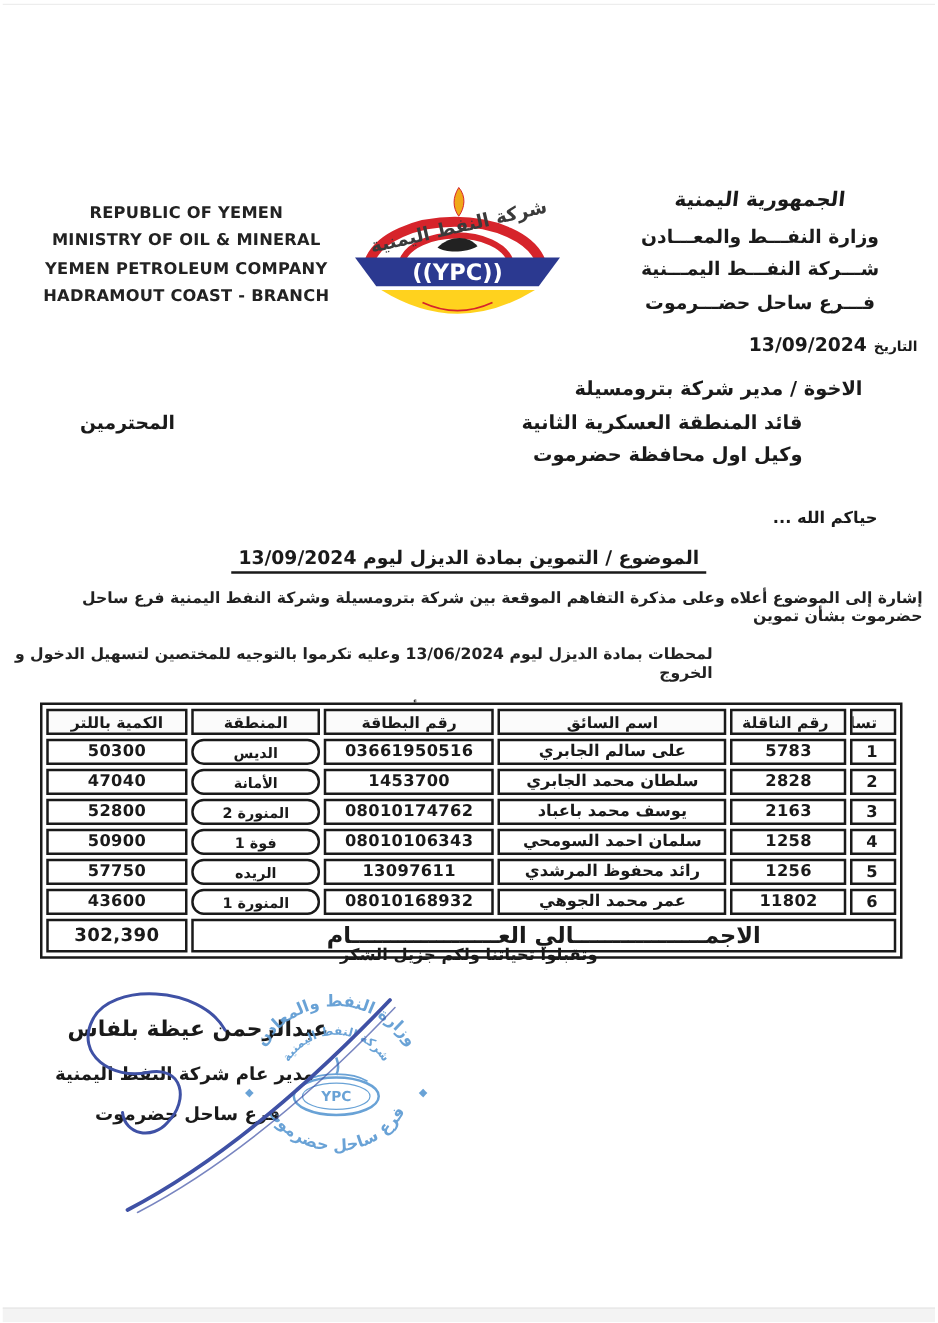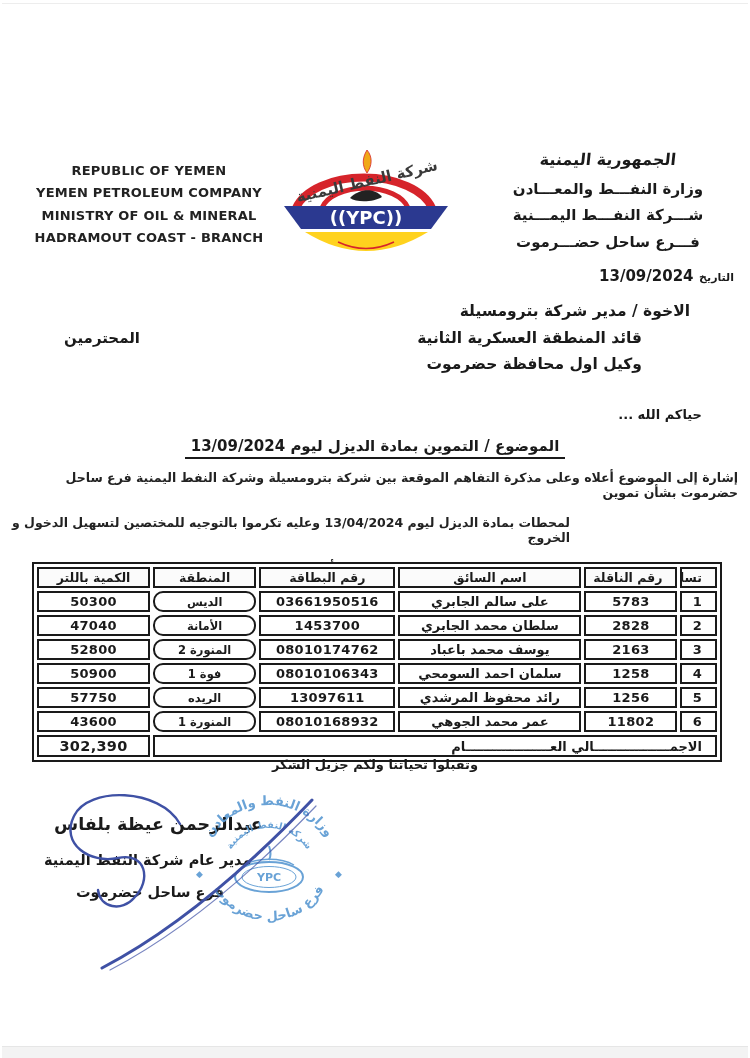--- a/index.html
+++ b/index.html
@@ -39,43 +39,43 @@
 
   
   .supply-table { position:absolute; top:562px; left:30px; width:690px; direction:rtl;
                   border-collapse:separate; border-spacing:3px; border:2px solid #1a1a1a;
                   table-layout:fixed; background:#fff; }
   .supply-table th, .supply-table td { border:2px solid #1a1a1a; text-align:center; vertical-align:middle;
                   font-weight:bold; font-size:13px; padding:1px 13px; height:21px; overflow:hidden; white-space:nowrap; }
   .supply-table th { background:#fbfbfb; font-size:12.5px; }
   .supply-table .num { letter-spacing:.3px; }
   .supply-table .region { font-size:11.5px;border-radius:10px; }
-  .supply-table .total-label { font-size:13px;text-align:right; }
+  .supply-table .total-label { font-size:18px; }
   .supply-table .total-value { font-size:14.5px; }
 
   .closing { position:absolute; top:757px; left:0; right:0; text-align:center; direction:rtl;
              font-weight:bold; font-size:13px; }
 
   
   .sig-name   { position:absolute; left:52px; top:814px; direction:rtl; font-weight:bold; font-size:17.5px; }
   .sig-title  { position:absolute; left:42px; top:852px; direction:rtl; font-weight:bold; font-size:14.5px; }
   .sig-branch { position:absolute; left:74px; top:884px; direction:rtl; font-weight:bold; font-size:14.5px; }
   .stamp-svg  { position:absolute; left:186px; top:782px; opacity:.92; }
   .pen-svg    { position:absolute; left:28px; top:772px; }
 </style>
 </head>
 <body>
 
 <div class="page">
   <div class="top-edge"></div>
 
   <div class="lh-english">
     <div>REPUBLIC OF YEMEN</div>
+    <div>MINISTRY OF OIL &amp; MINERAL</div>
     <div>YEMEN PETROLEUM COMPANY</div>
-    <div>MINISTRY OF OIL &amp; MINERAL</div>
     <div>HADRAMOUT COAST - BRANCH</div>
   </div>
 
   <svg class="lh-logo" viewBox="0 0 178 120">
     <path d="M 89,4 C 84,12 84,20 89,27 C 94,20 95,11 89,4 Z" fill="#f0a818" stroke="#d6242b" stroke-width="0.8"></path>
     <path d="M 18,62 A 70,40 0 0 1 154,62" fill="none" stroke="#d6242b" stroke-width="8"></path>
     <path d="M 44,62 A 44,25 0 0 1 130,62" fill="none" stroke="#d6242b" stroke-width="5"></path>
     <path d="M 72,52 C 82,42 97,42 104,51 C 96,56 79,57 72,52 Z" fill="#222"></path>
     <polygon points="6,60 170,60 153,83 23,83" fill="#2b3990"></polygon>
     <text x="88" y="78" text-anchor="middle" font-size="18" font-weight="bold" fill="#ffffff">((YPC))</text>
@@ -104,21 +104,21 @@
   <div class="honorific">المحترمين</div>
 
   <div class="greeting">حياكم الله ...</div>
 
   <div class="subject">
     <span>الموضوع  /  التموين بمادة الديزل ليوم   13/09/2024</span>
   </div>
 
   <div class="body-text">
     <div class="b1">إشارة إلى الموضوع أعلاه وعلى مذكرة التفاهم الموقعة بين شركة بترومسيلة وشركة النفط اليمنية فرع ساحل حضرموت بشأن تموين</div>
-    <div class="b2">لمحطات بمادة الديزل ليوم  13/04/2024  وعليه تكرموا بالتوجيه للمختصين لتسهيل الدخول و الخروج</div>
+    <div class="b2">لمحطات بمادة الديزل ليوم  13/06/2024  وعليه تكرموا بالتوجيه للمختصين لتسهيل الدخول و الخروج</div>
     <div class="b3">للناقلات الموضحة بالكشف أدناه إلى موقع الشركة</div>
   </div>
 
   <table class="supply-table">
     <colgroup>
       <col style="width:5.5%">
         <col style="width:14%">
         <col style="width:27.5%">
       <col style="width:20.5%">
         <col style="width:15.5%">

